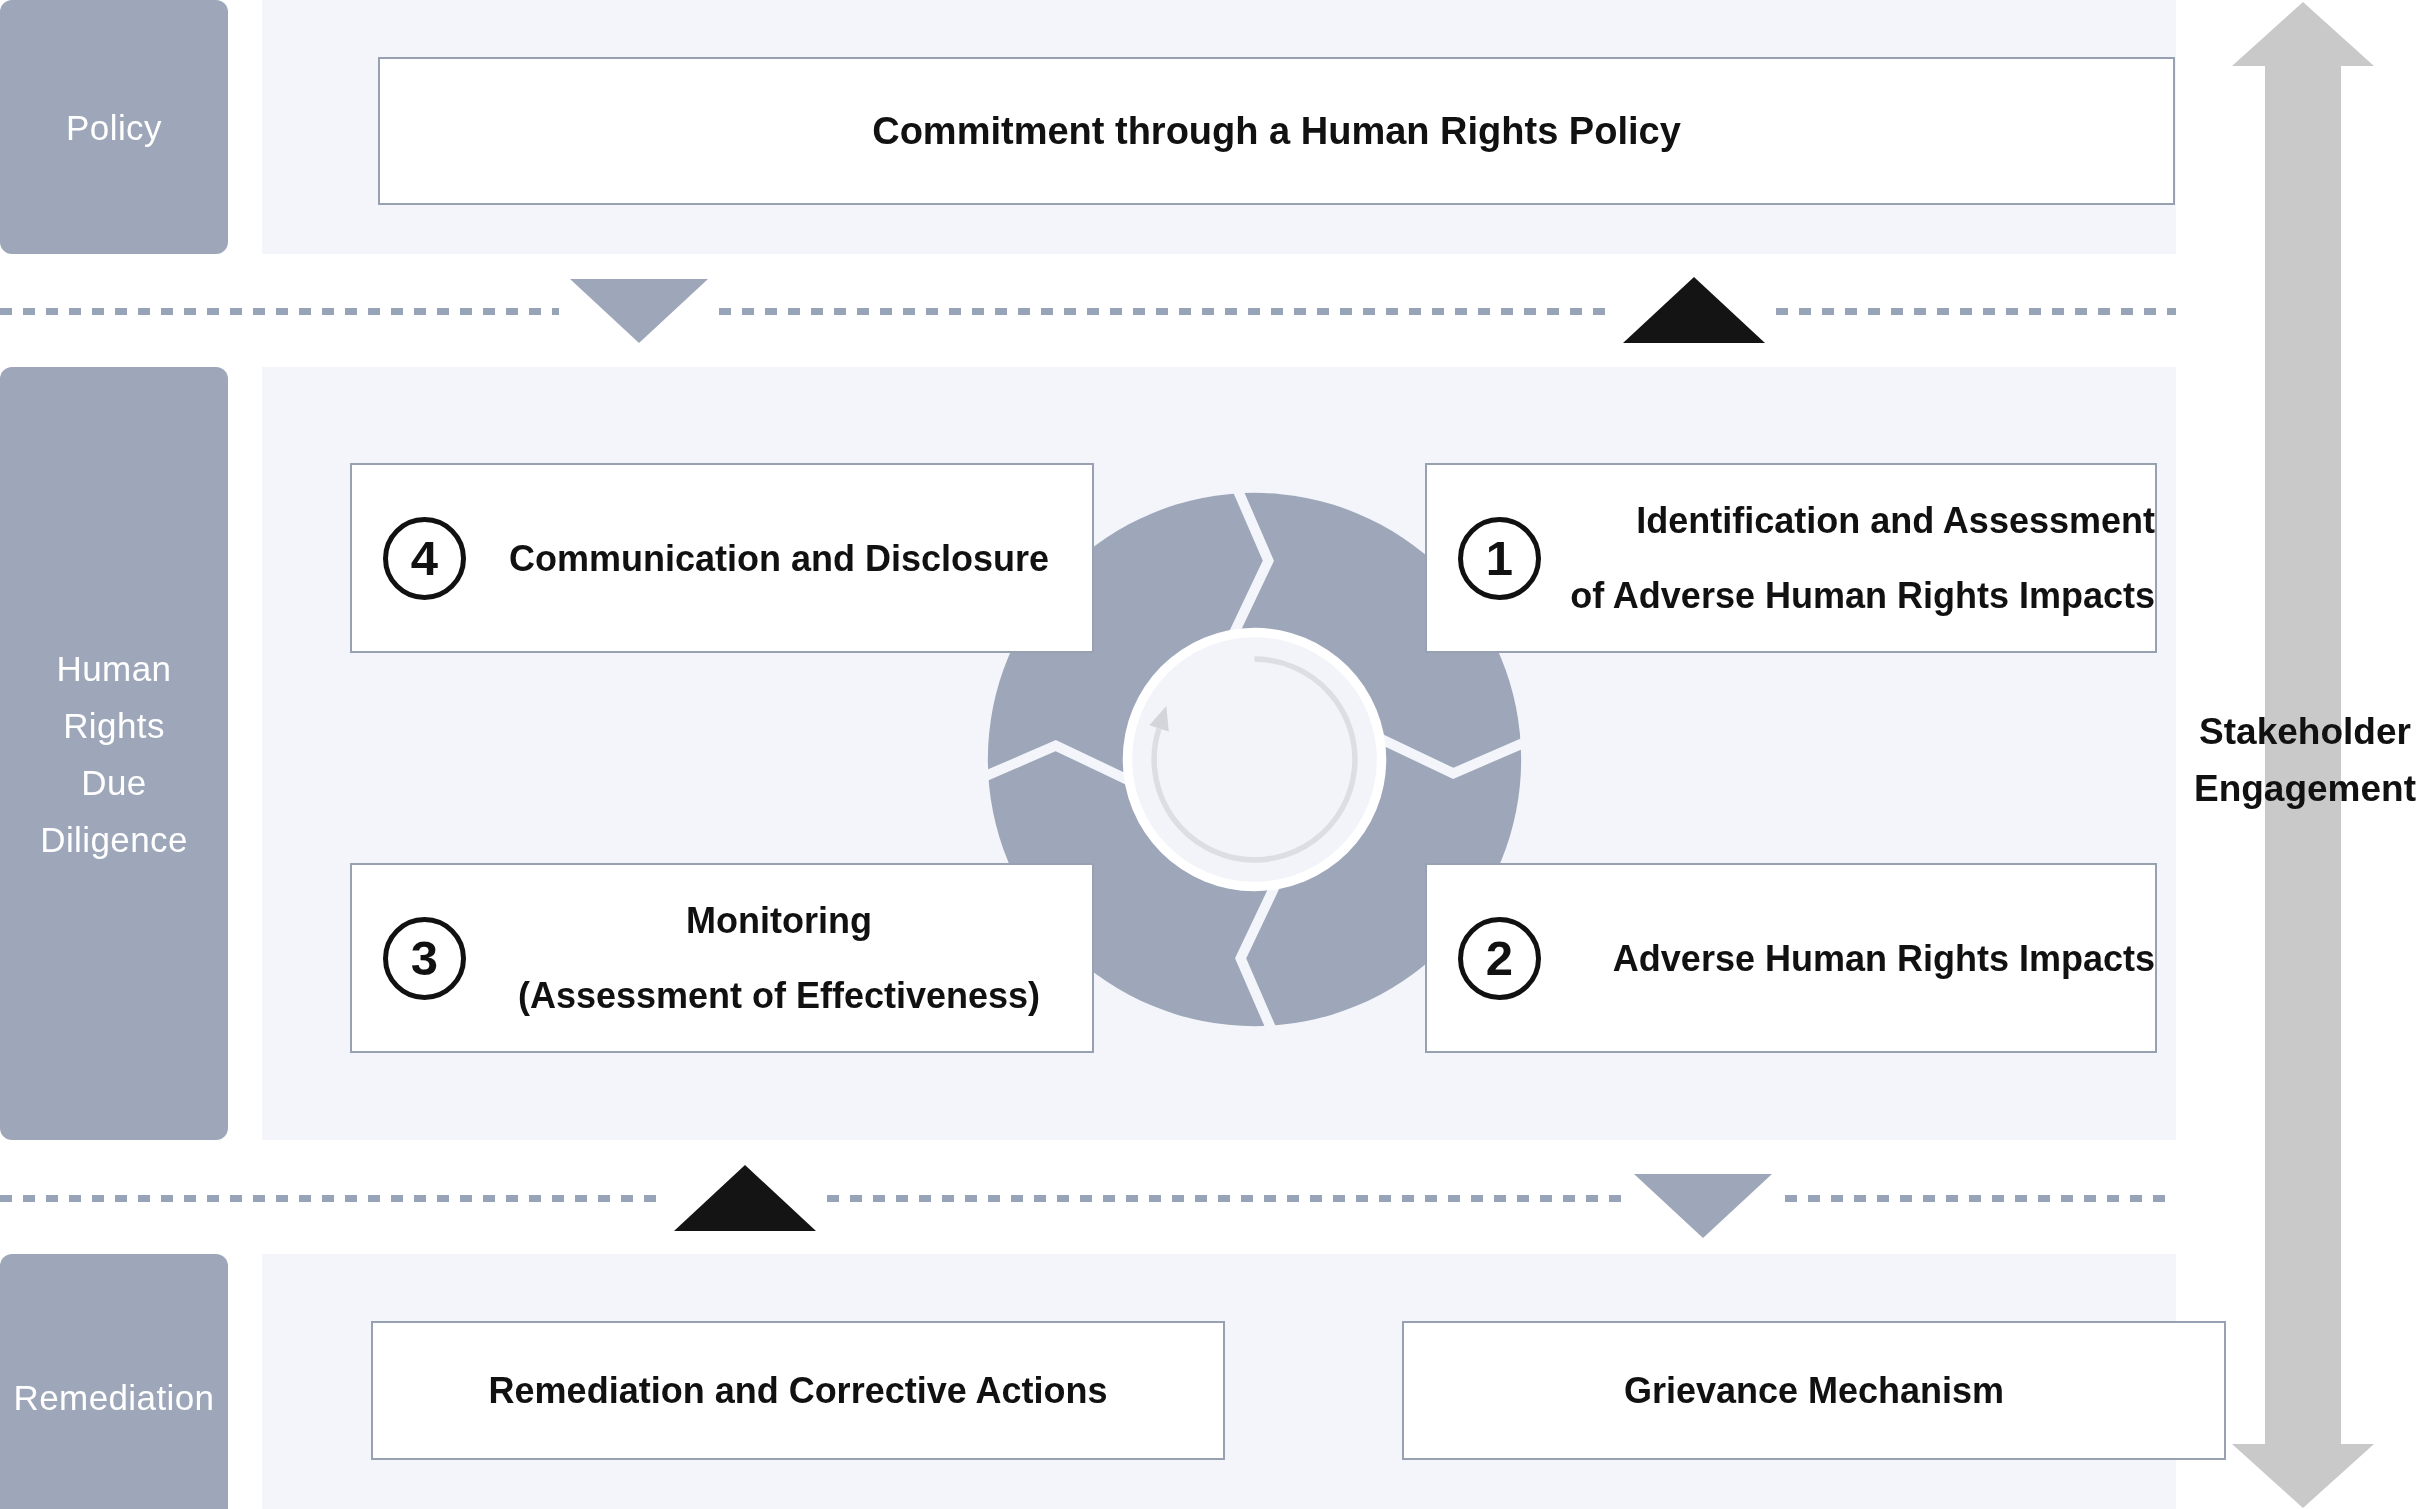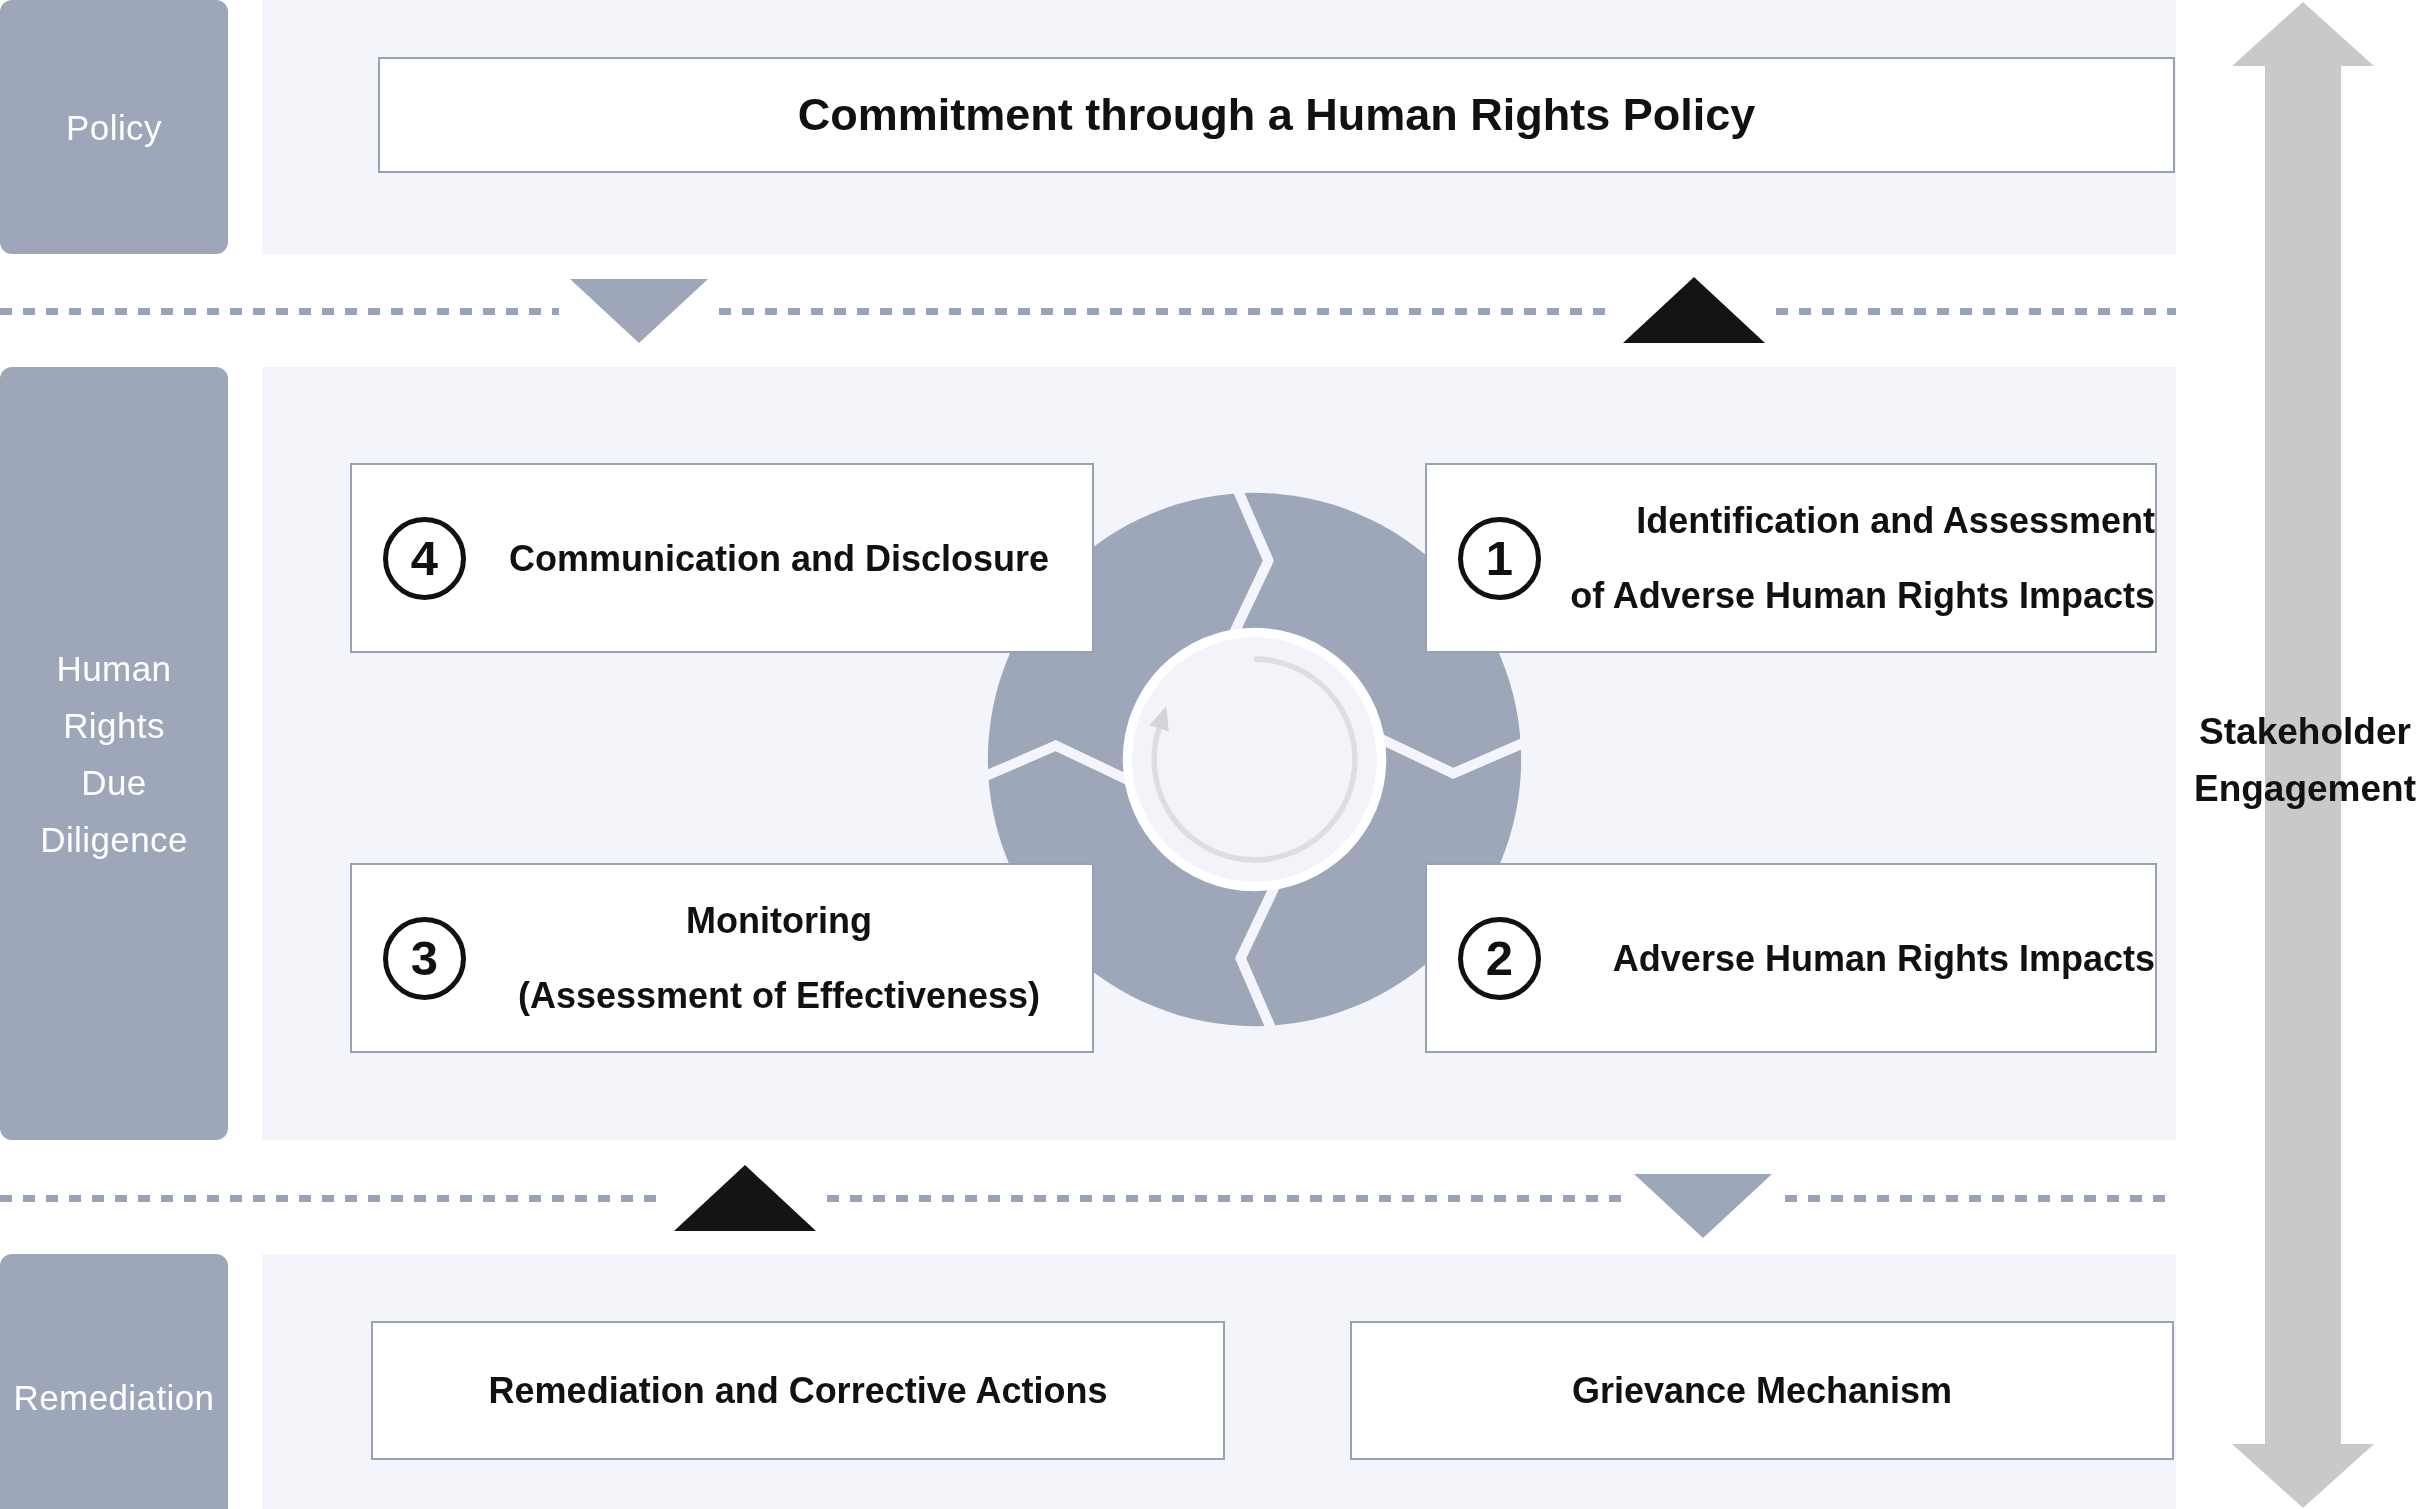--- a/index.html
+++ b/index.html
@@ -70,21 +70,21 @@
     <polyline points="-24.6,-351.1 17.7,-253.4 -27.8,-157.6" fill="none" stroke="var(--band)" stroke-width="13"></polyline>
     <polyline points="351.1,-24.6 253.4,17.7 157.6,-27.8" fill="none" stroke="var(--band)" stroke-width="13"></polyline>
     <polyline points="24.6,351.1 -17.7,253.4 27.8,157.6" fill="none" stroke="var(--band)" stroke-width="13"></polyline>
     <polyline points="-351.1,24.6 -253.4,-17.7 -157.6,27.8" fill="none" stroke="var(--band)" stroke-width="13"></polyline>
     <circle cx="0" cy="0" r="168" fill="#ffffff"></circle>
     <circle cx="0" cy="0" r="156" fill="var(--disc)"></circle>
     <path d="M 0,-128 A 128,128 0 1 1 -121.7,-39.6" fill="none" stroke="var(--arc)" stroke-width="7"></path>
     <polygon points="-112.4,-68.1 -109.3,-35.6 -134.1,-43.6" fill="var(--archead)"></polygon>
   </svg>
 
-  <div class="wbox" style="left:378px;top:57px;width:1797px;height:116px;font-size:45px;">
+  <div class="wbox" style="left:378px;top:57px;width:1797px;height:148px;font-size:38px;">
     <span>Commitment through a Human Rights Policy</span>
   </div>
 
   <div class="stepbox" style="left:350px;top:463px;width:744px;height:190px;">
     <div class="numcircle">
         <span>4</span>
       </div>
     <div class="steptext center">
       <div>Communication and Disclosure</div>
     </div>
@@ -127,21 +127,21 @@
 
   <div class="dash" style="left:0;top:1195px;width:663px;"></div>
   <div class="dash" style="left:827px;top:1195px;width:794px;"></div>
   <div class="dash" style="left:1785px;top:1195px;width:391px;"></div>
   <div class="tri up-black" style="left:674px;top:1165px;"></div>
   <div class="tri down-gray" style="left:1634px;top:1174px;"></div>
 
   <div class="wbox" style="left:371px;top:1321px;width:854px;height:139px;font-size:36px;">
     <span>Remediation and Corrective Actions</span>
   </div>
-  <div class="wbox" style="left:1350px;top:1321px;width:824px;height:139px;font-size:36px;">
+  <div class="wbox" style="left:1402px;top:1321px;width:824px;height:139px;font-size:36px;">
     <span>Grievance Mechanism</span>
   </div>
 
   <div class="shaft"></div>
   <div class="head up"></div>
   <div class="head dn"></div>
   <div class="stake">
     <div>Stakeholder</div>
     <div>Engagement</div>
   </div>

